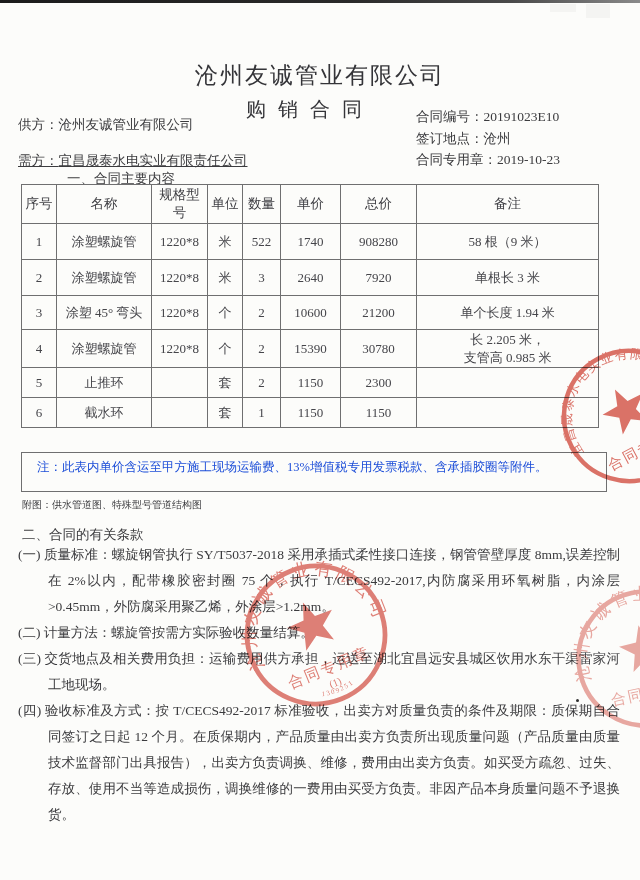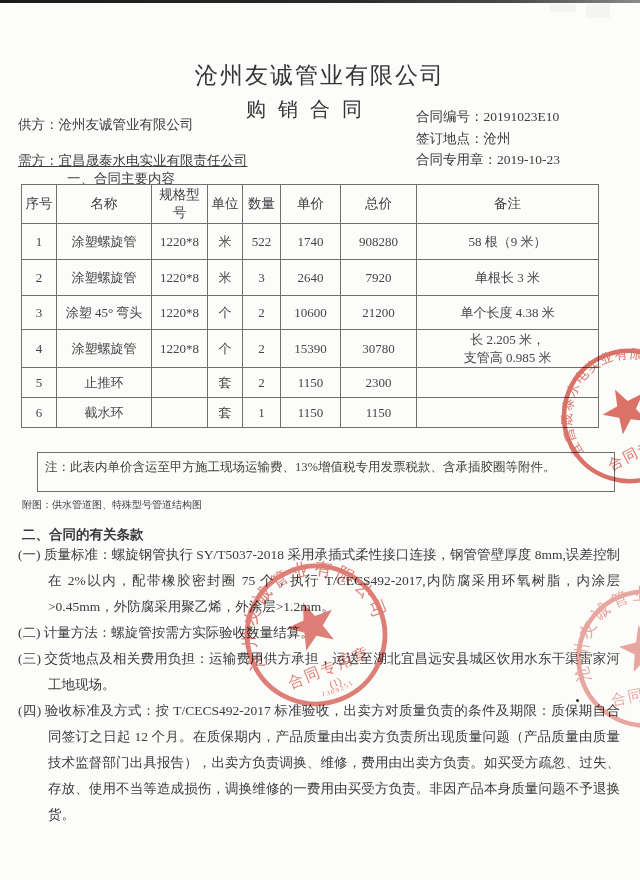--- a/index.html
+++ b/index.html
@@ -30,23 +30,23 @@
     border-collapse:collapse; table-layout:fixed; font-size:13px; color:#45454a; }
   table.items th, table.items td { border:1px solid #6f6f70; text-align:center;
     vertical-align:middle; padding:1px 2px; overflow:hidden; }
   table.items th { font-weight:normal; font-size:13.5px; color:#3d3d42; }
   td.col-remark { white-space:pre-line; line-height:1.35; }
   tr.r-head { height:30px; }
   tr.r1,tr.r2,tr.r4 { height:36px; } tr.r3 { height:34px; }
   tr.r5,tr.r6 { height:30px; } tr.r-total { height:32px; }
 
   .note-box { position:absolute; left:21px; top:452px; width:562px; height:26px;
-    border:1px solid #6f6f70; padding:6px 7px 6px 7px; font-size:12.5px; color:#404040;margin-left:16px; }
+    border:1px solid #6f6f70; padding:6px 7px 6px 15px; font-size:12.5px; color:#1d4ed8; }
   .attachment-line { position:absolute; left:22px; top:498px; font-size:10px; }
-  .sec2-heading { position:absolute; left:22px; top:526px; font-size:13.5px;font-weight:bold; }
+  .sec2-heading { position:absolute; left:22px; top:526px; font-size:13.5px; }
 
   .clauses { position:absolute; left:18px; top:542px; width:602px;
     font-size:13.5px; line-height:26px; text-align:justify; color:#3b3b3e; }
   .clause { padding-left:30px; text-indent:-30px; }
 
   .seal { position:absolute; mix-blend-mode:multiply; pointer-events:none; }
   .seal-a { left:544px; top:331px; transform:rotate(-28deg); opacity:.82; }
   .seal-b { left:226px; top:545px; transform:rotate(-22deg); opacity:.74; }
   .seal-c { left:558px; top:571px; transform:rotate(-12deg); opacity:.5; }
   .seal circle { fill:none; stroke:#d65448; stroke-width:4.5; }
@@ -125,21 +125,21 @@
         <td class="col-remark">单根长 3 米</td>
       </tr>
       <tr class="r3">
         <td>3</td>
         <td>涂塑 45° 弯头</td>
         <td>1220*8</td>
         <td>个</td>
         <td>2</td>
         <td>10600</td>
         <td>21200</td>
-        <td class="col-remark">单个长度 4.38 米</td>
+        <td class="col-remark">单个长度 1.94 米</td>
       </tr>
       <tr class="r4">
         <td>4</td>
         <td>涂塑螺旋管</td>
         <td>1220*8</td>
         <td>个</td>
         <td>2</td>
         <td>15390</td>
         <td>30780</td>
         <td class="col-remark">长 2.205 米，

